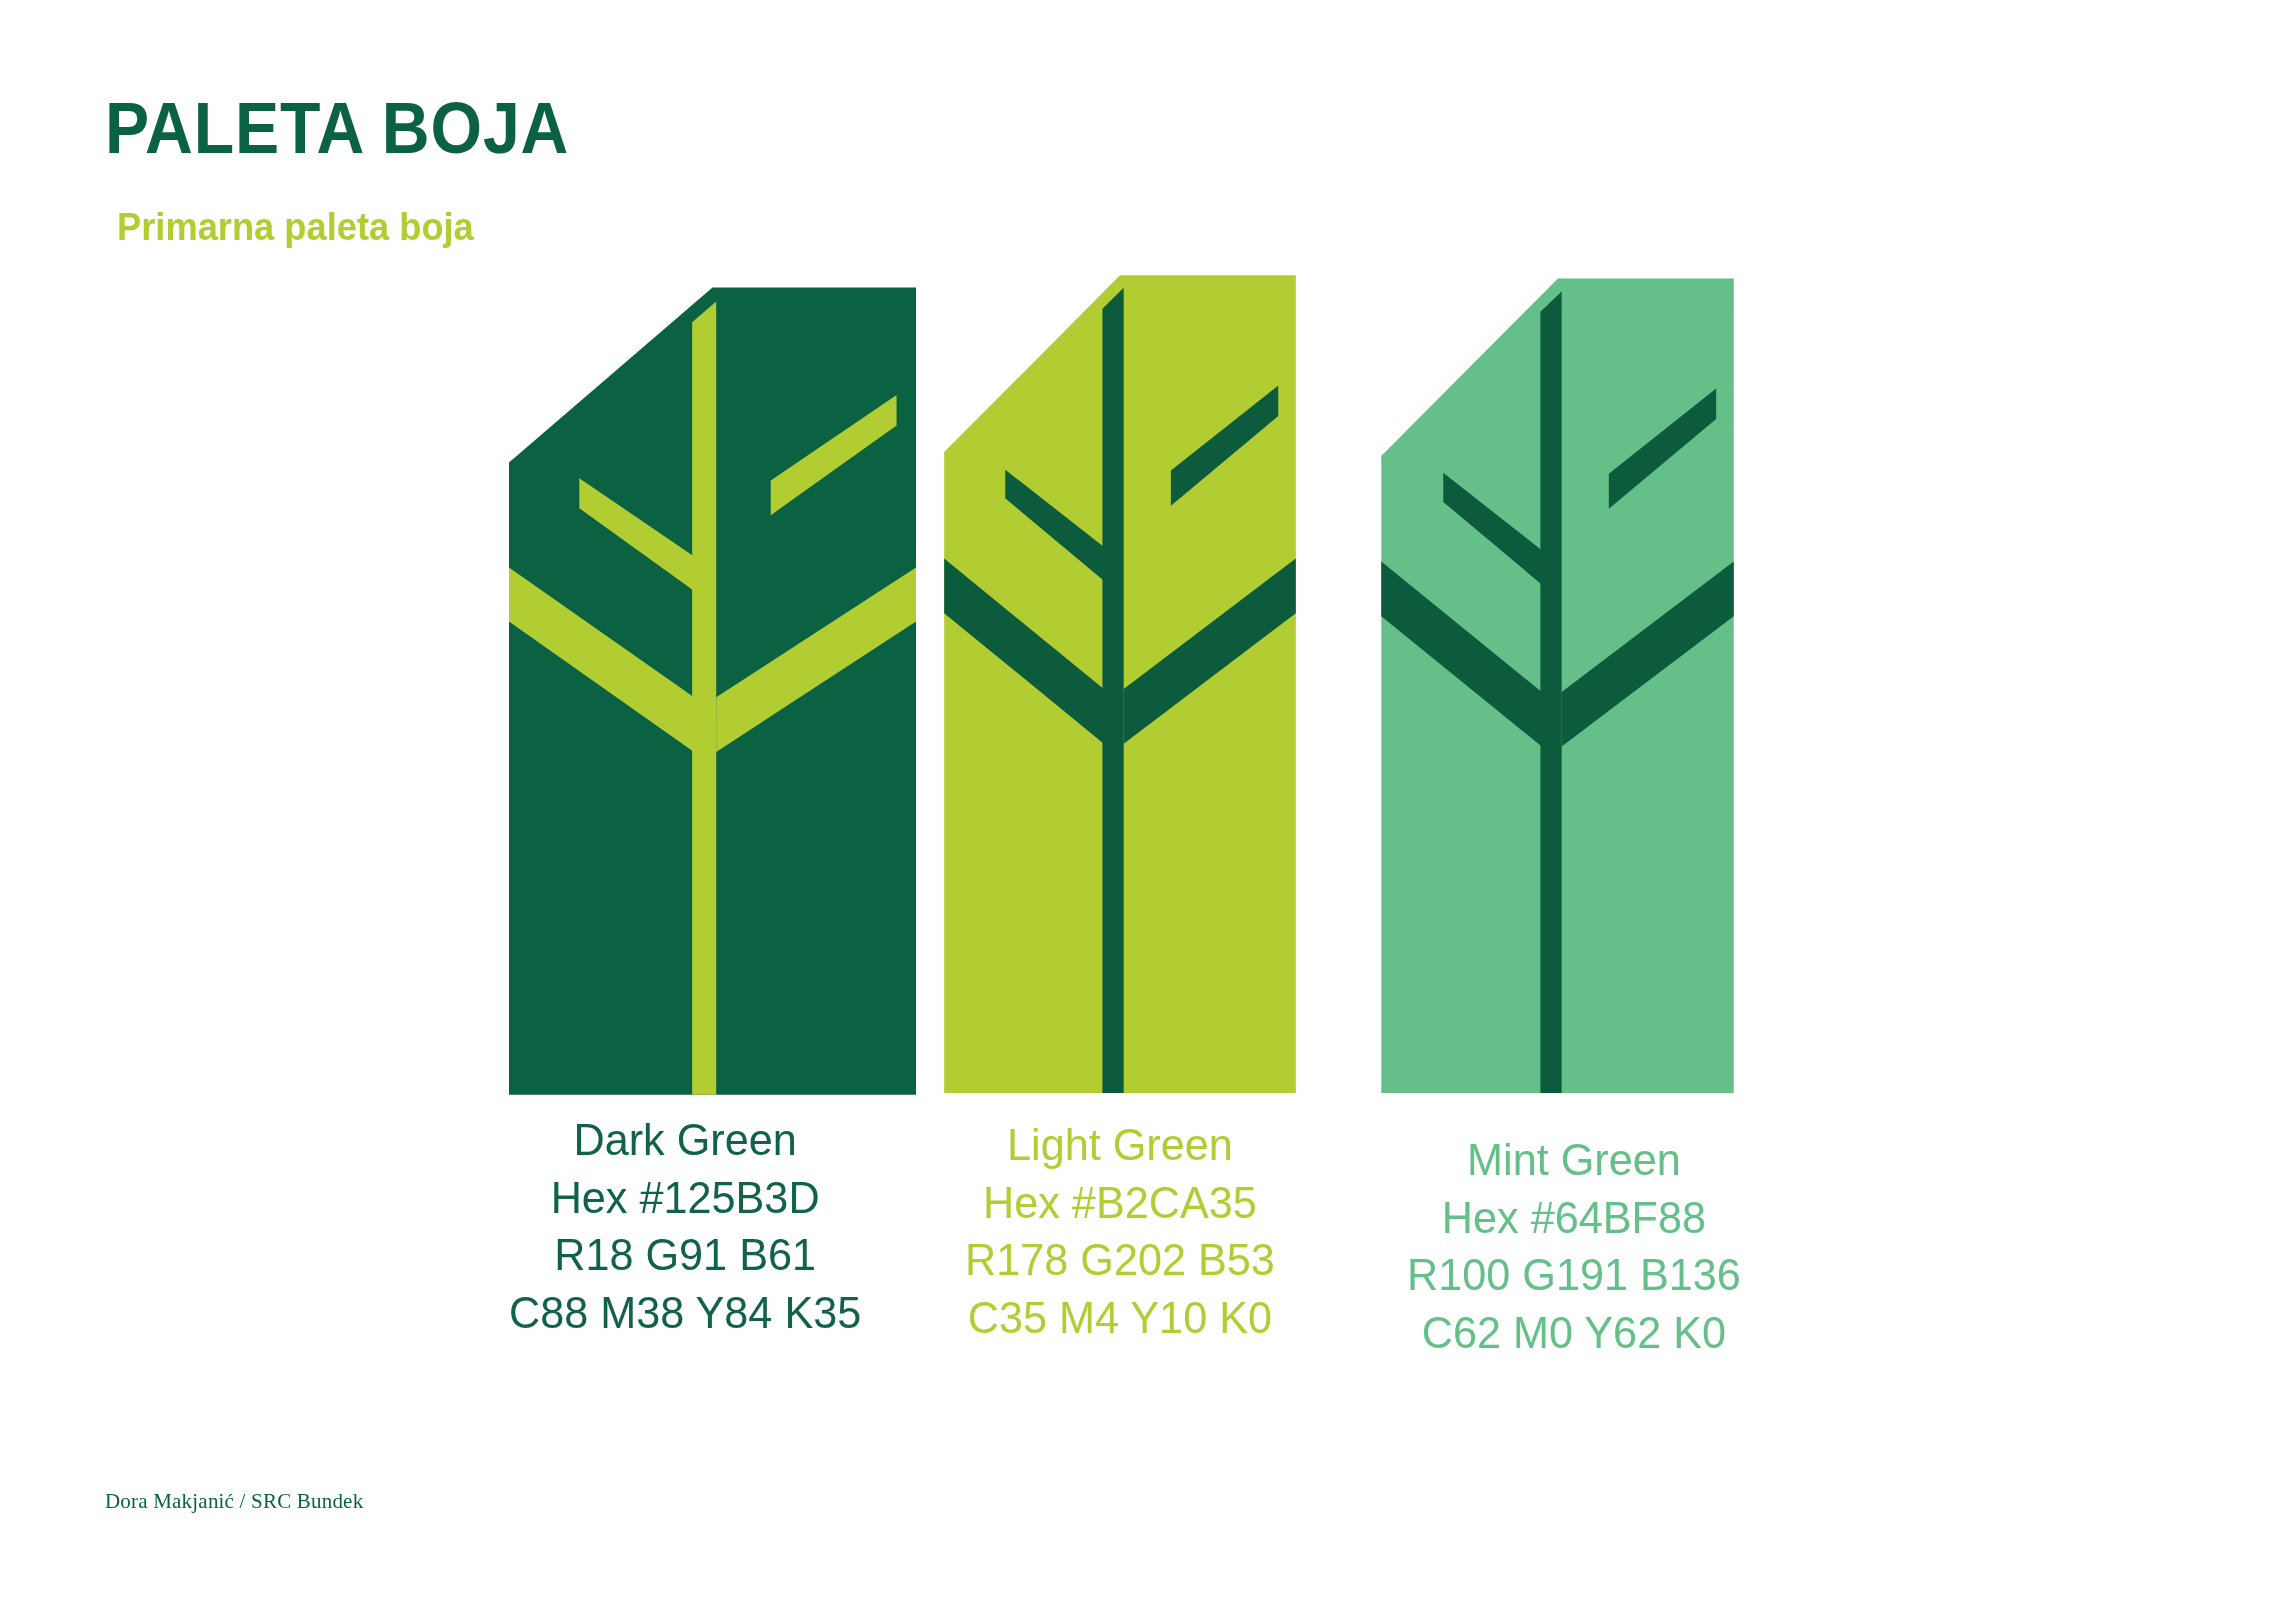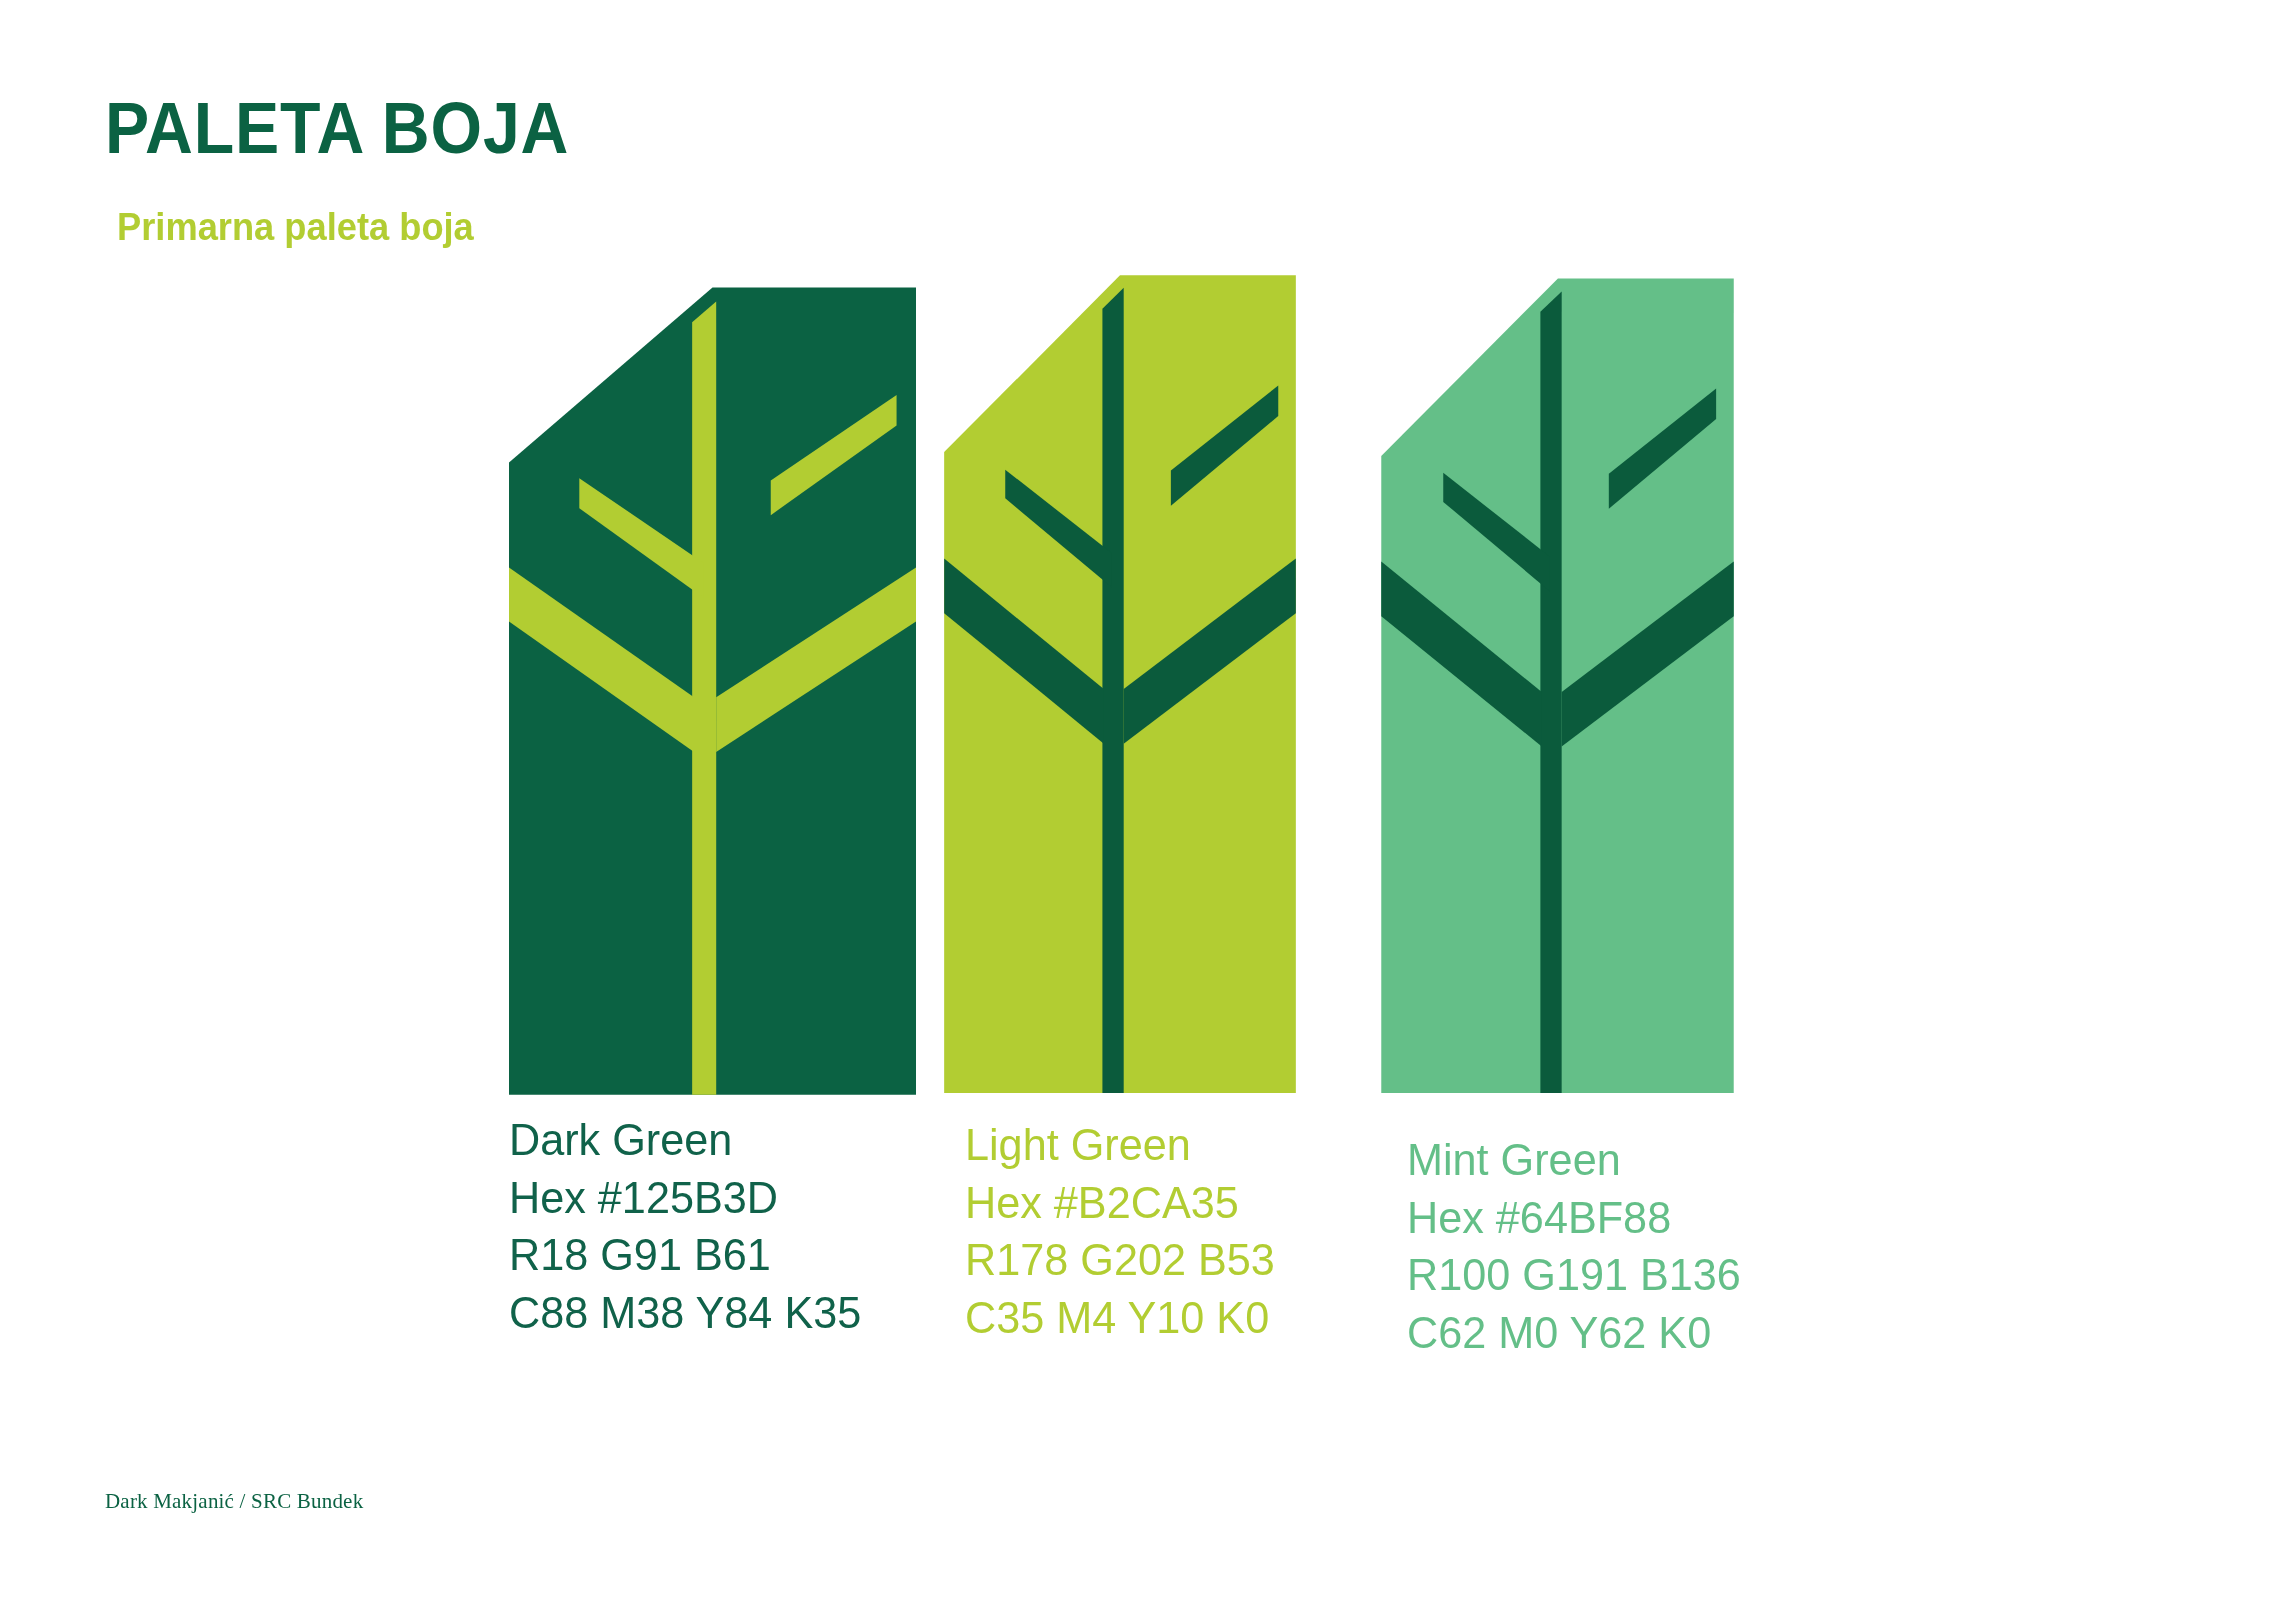--- a/index.html
+++ b/index.html
@@ -13,20 +13,21 @@
     position: relative;
     overflow: hidden;
     font-family: "Liberation Sans", sans-serif;
     -webkit-font-smoothing: antialiased;
   }
 
   .page {
     position: absolute;
     inset: 0;
     background: #ffffff;
+    text-align: center;
   }
 
   
   #page-title {
     position: absolute;
     left: 105px;
     top: 92px;
     font-family: "Liberation Sans Narrow", "Liberation Sans", sans-serif;
     font-weight: 700;
     font-size: 72px;
@@ -159,16 +160,16 @@
     <span class="line">C35 M4 Y10 K0</span>
   </div>
 
   <div class="color-info" id="color-info-mint" style="color: rgb(100, 191, 136);">
     <span class="line">Mint Green</span>
     <span class="line">Hex #64BF88</span>
     <span class="line">R100 G191 B136</span>
     <span class="line">C62 M0 Y62 K0</span>
   </div>
 
-  <div id="footer-credit">Dark Makjanić / SRC Bundek</div>
+  <div id="footer-credit">Dora Makjanić / SRC Bundek</div>
 
 </div>
 
 
 </body></html>

